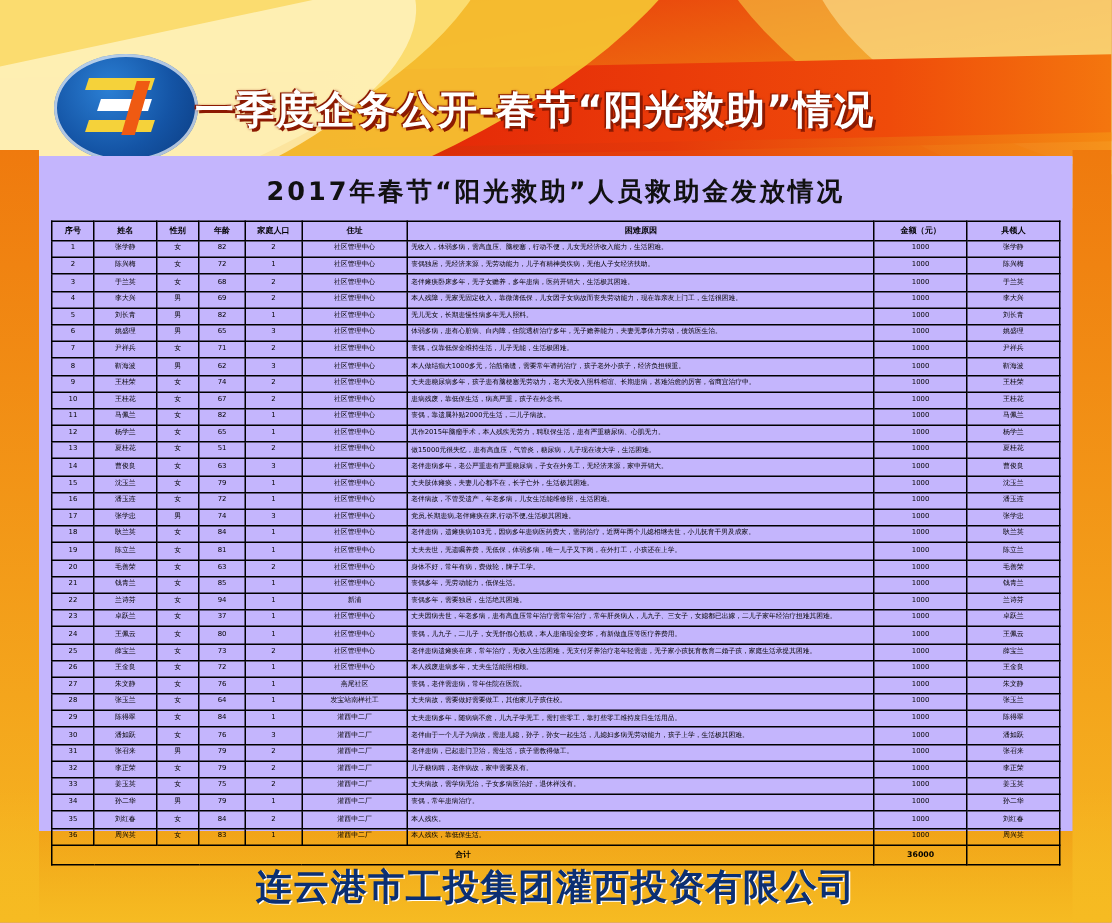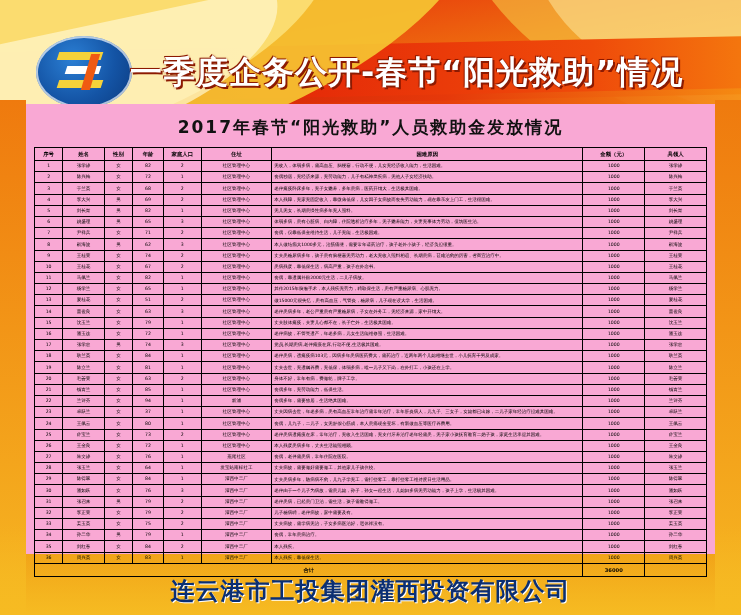--- a/index.html
+++ b/index.html
@@ -46,29 +46,29 @@
   .logo .mark{position:absolute;left:20px;top:14px;width:56px;height:44px;}
   .logo .m1{position:absolute;left:2px;top:2px;width:44px;height:8px;background:#f5d23a;transform:skewX(-18deg);}
   .logo .m2{position:absolute;left:10px;top:16px;width:34px;height:8px;background:#ffffff;transform:skewX(-18deg);}
   .logo .m3{position:absolute;left:2px;top:30px;width:44px;height:8px;background:#f5d23a;transform:skewX(-18deg);}
   .logo .m4{position:absolute;left:30px;top:4px;width:9px;height:36px;background:#ef5a12;transform:skewX(-16deg);}
 
   .banner-title{
     position:absolute;left:130px;top:48px;width:580px;height:50px;
     display:flex;align-items:center;
     font-family:"DejaVu Sans","Liberation Sans",sans-serif;
-    font-size:32px;font-weight:bold;letter-spacing:1px;
+    font-size:26px;font-weight:bold;letter-spacing:1px;
     color:#ffffff;
     text-shadow:2px 2px 0 #8c1a02, 0 0 2px #8c1a02, -1px -1px 0 #8c1a02;
     white-space:nowrap;
   }
 
   
   .sheet{position:absolute;left:26px;top:104px;width:689px;height:450px;
-    background:#f9a8d4;}
+    background:#c4b5fd;}
   .doc-title{
     text-align:center;font-size:17px;font-weight:bold;color:#111;
     padding-top:12px;letter-spacing:2px;
     font-family:"DejaVu Sans","Liberation Sans",sans-serif;
   }
 
   
   .tbl-wrap{padding:8px 8px 0 8px;}
   table{border-collapse:collapse;width:100%;table-layout:fixed;
     font-family:"DejaVu Sans","Liberation Sans",sans-serif;}

